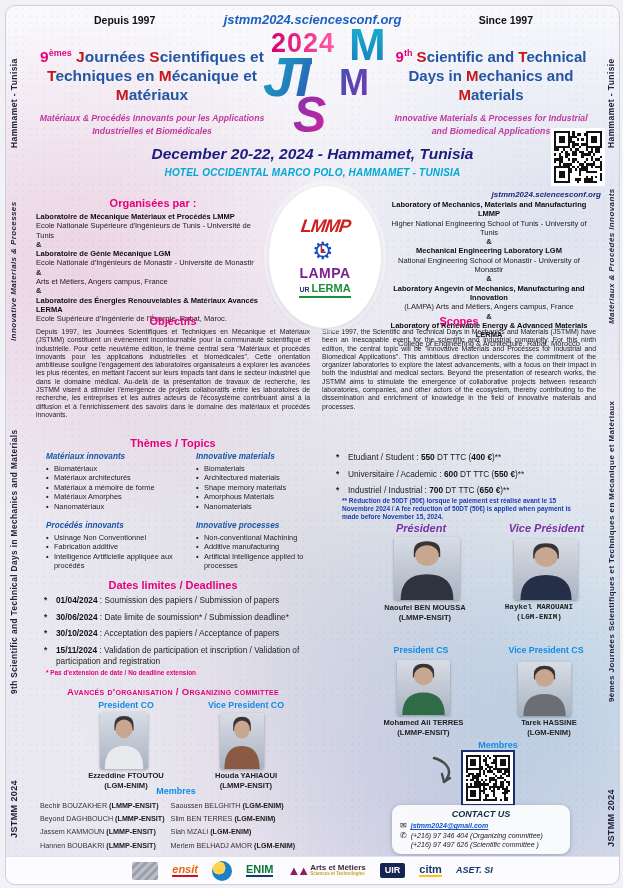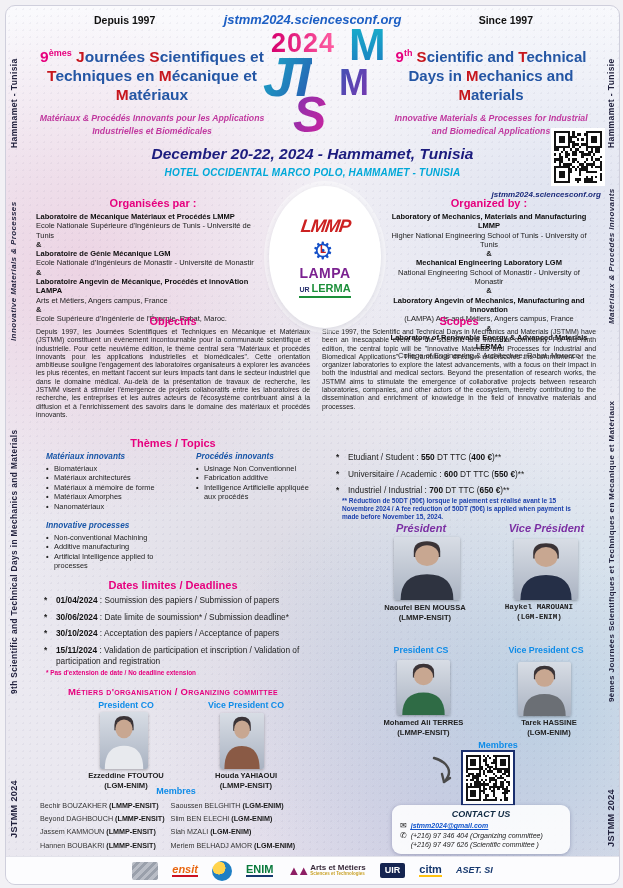--- a/index.html
+++ b/index.html
@@ -606,39 +606,38 @@
 
   <div class="abs" style="left:30px;top:191px;width:234px;">
     <div class="h-mag">Organisées par :</div>
     <div class="labs" style="margin-top:3px;">
           <div class="lab-name">Laboratoire de Mécanique Matériaux et Procédés LMMP</div>
           <div class="lab-school">Ecole Nationale Supérieure d'Ingénieurs de Tunis - Université de Tunis</div>
           <div class="lab-sep">&amp;</div>
           <div class="lab-name">Laboratoire de Génie Mécanique LGM</div>
           <div class="lab-school">Ecole Nationale d'Ingénieurs de Monastir - Université de Monastir</div>
           <div class="lab-sep">&amp;</div>
-          <div class="lab-name">Laboratoire Angevin de Mécanique, Procédés et innovAtion LAMPA</div>
           <div class="lab-school">Arts et Métiers, Angers campus, France</div>
           <div class="lab-sep">&amp;</div>
+          <div class="lab-name">Laboratoire des Énergies Renouvelables &amp; Matériaux Avancés LERMA</div>
           <div class="lab-school">Ecole Supérieure d'Ingénierie de l'Énergie, Rabat, Maroc.</div>
         </div>
   </div>
 
   <div class="org-circle abs">
     <div class="cl-lmmp">LMMP</div>
     <div class="cl-lgm" title="LGM">
       <span class="gear">⚙</span>
       <span class="lg-l">L</span>
     </div>
     <div class="cl-lampa">LAMPA</div>
     <div class="cl-lerma"><small>UR</small><span>LERMA</span></div>
   </div>
 
   <div class="org-en abs" style="left:377px;top:191px;width:212px;">
-    <div class="h-mag">Organized by :</div>
     <div class="labs" style="margin-top:3px;">
           <div class="lab-name">Laboratory of Mechanics, Materials and Manufacturing LMMP</div>
           <div class="lab-school">Higher National Engineering School of Tunis - University of Tunis</div>
           <div class="lab-sep">&amp;</div>
           <div class="lab-name">Mechanical Engineering Laboratory LGM</div>
           <div class="lab-school">National Engineering School of Monastir - University of Monastir</div>
           <div class="lab-sep">&amp;</div>
           <div class="lab-name">Laboratory Angevin of Mechanics, Manufacturing and Innovation</div>
           <div class="lab-school">(LAMPA) Arts and Métiers, Angers campus, France</div>
           <div class="lab-sep">&amp;</div>
@@ -656,20 +655,30 @@
   <div class="h-mag abs" style="left:30px;top:431px;width:274px;">Thèmes / Topics</div>
   <div class="topics-grid abs" style="left:40px;top:446px;width:268px;">
         <div class="topic-group">
           <div class="topic-title">Matériaux innovants</div>
           <ul class="topic-list">
             <li class="topic-item">Biomatériaux</li>
             <li class="topic-item">Matériaux architecturés</li>
             <li class="topic-item">Matériaux à mémoire de forme</li>
             <li class="topic-item">Matériaux Amorphes</li>
             <li class="topic-item">Nanomatériaux</li>
+          </ul>
+        </div>
+        <div class="topic-group">
+          <div class="topic-title">Innovative materials</div>
+          <ul class="topic-list">
+            <li class="topic-item">Biomaterials</li>
+            <li class="topic-item">Architectured materials</li>
+            <li class="topic-item">Shape memory materials</li>
+            <li class="topic-item">Amorphous Materials</li>
+            <li class="topic-item">Nanomaterials</li>
           </ul>
         </div>
         <div class="topic-group">
           <div class="topic-title">Procédés innovants</div>
           <ul class="topic-list">
             <li class="topic-item">Usinage Non Conventionnel</li>
             <li class="topic-item">Fabrication additive</li>
             <li class="topic-item">Intelligence Artificielle appliquée aux procédés</li>
           </ul>
         </div>
@@ -738,21 +747,21 @@
           <span class="bullet">*</span>
           <span class="dtext"><b>30/10/2024</b><span> : Acceptation des papiers / Acceptance of papers</span></span>
         </div>
         <div class="deadline-item">
           <span class="bullet">*</span>
           <span class="dtext"><b>15/11/2024</b><span> : Validation de participation et inscription / Validation of participation and registration</span></span>
         </div>
       </div>
   <div class="dl-note abs" style="left:40px;top:663px;">* Pas d'extension de date / No deadline extension</div>
 
-  <div class="h-mag-sc abs" style="left:30px;top:680px;width:274px;">Métiers d'organisation / Organizing committee</div>
+  <div class="h-mag-sc abs" style="left:30px;top:680px;width:274px;">Avancés d'organisation / Organizing committee</div>
   <div class="role abs" style="left:55px;top:694px;width:130px;">President CO</div>
   <div class="role abs" style="left:175px;top:694px;width:130px;">Vice President CO</div>
   <div class="photo fto abs" style="left:94px;top:706px;width:48px;height:57px;">
         <svg viewBox="0 0 40 44" preserveAspectRatio="none">
           <path class="hair" d="M12,10 Q12,3 20,3 Q28,3 28,10 L28,14 L12,14 Z"></path>
           <circle cx="20" cy="13" r="7.2"></circle>
           <path class="sh" d="M4,44 Q4,26 20,26 Q36,26 36,44 Z"></path>
         </svg>
       </div>
   <div class="photo yah abs" style="left:214px;top:707px;width:44px;height:56px;">
@@ -773,21 +782,21 @@
   <div class="members-label abs" style="left:130px;top:780px;width:80px;">Membres</div>
   <div class="member-cols abs" style="left:34px;top:793px;">
     <div>
           <div class="member"><span>Bechir BOUZAKHER </span><b>(LMMP-ENSIT)</b></div>
           <div class="member"><span>Beyond DAGHBOUCH </span><b>(LMMP-ENSIT)</b></div>
           <div class="member"><span>Jassem KAMMOUN </span><b>(LMMP-ENSIT)</b></div>
           <div class="member"><span>Hannen BOUBAKRI </span><b>(LMMP-ENSIT)</b></div>
         </div>
     <div>
           <div class="member"><span>Saoussen BELGHITH </span><b>(LGM-ENIM)</b></div>
-          <div class="member"><span>Slim BEN ELECHI </span><b>(LGM-ENIM)</b></div>
+          <div class="member"><span>Slim BEN TERRES </span><b>(LGM-ENIM)</b></div>
           <div class="member"><span>Slah MZALI </span><b>(LGM-ENIM)</b></div>
           <div class="member"><span>Meriem BELHADJ AMOR </span><b>(LGM-ENIM)</b></div>
         </div>
   </div>
 
   <div class="role abs" style="left:350px;top:639px;width:130px;">President CS</div>
   <div class="role abs" style="left:470px;top:639px;width:140px;">Vice President CS</div>
   <div class="photo ter abs" style="left:391px;top:654px;width:53px;height:55px;">
         <svg viewBox="0 0 40 44" preserveAspectRatio="none">
           <path class="hair" d="M12,10 Q12,3 20,3 Q28,3 28,10 L28,14 L12,14 Z"></path>

